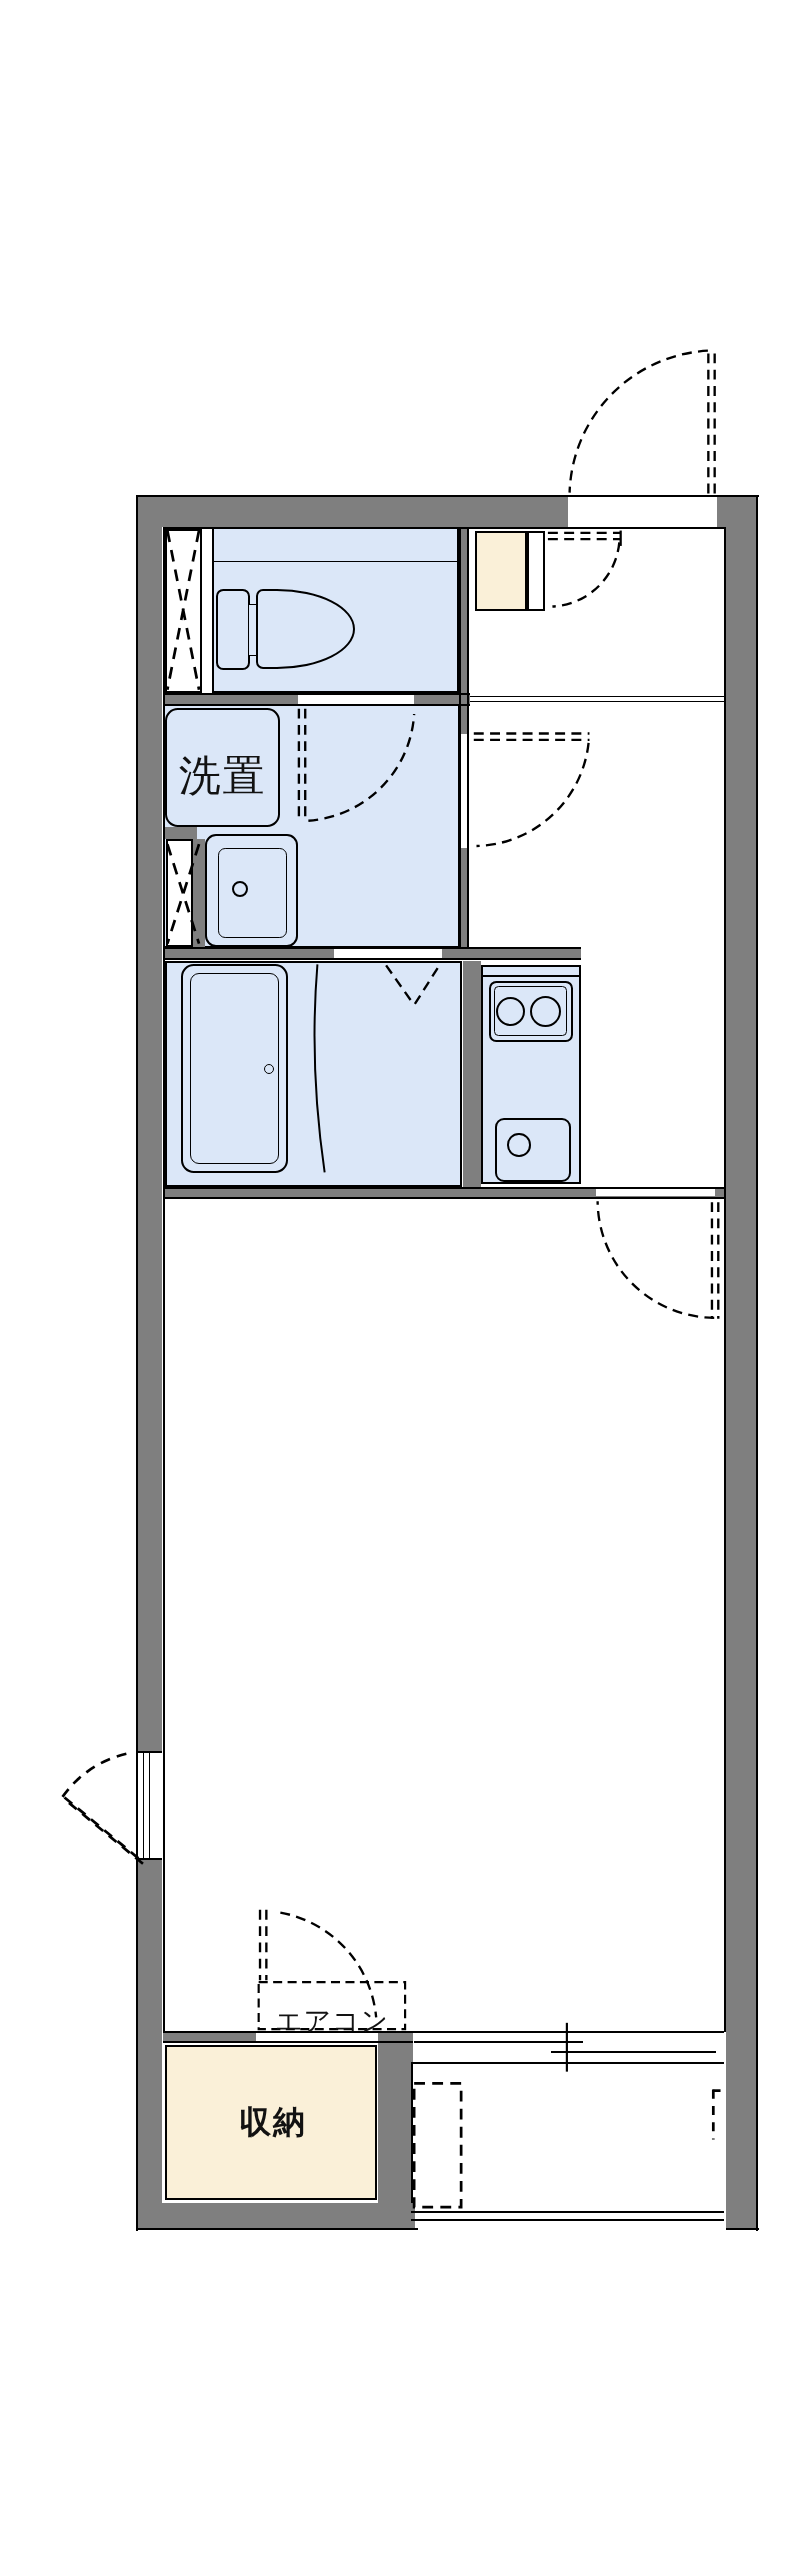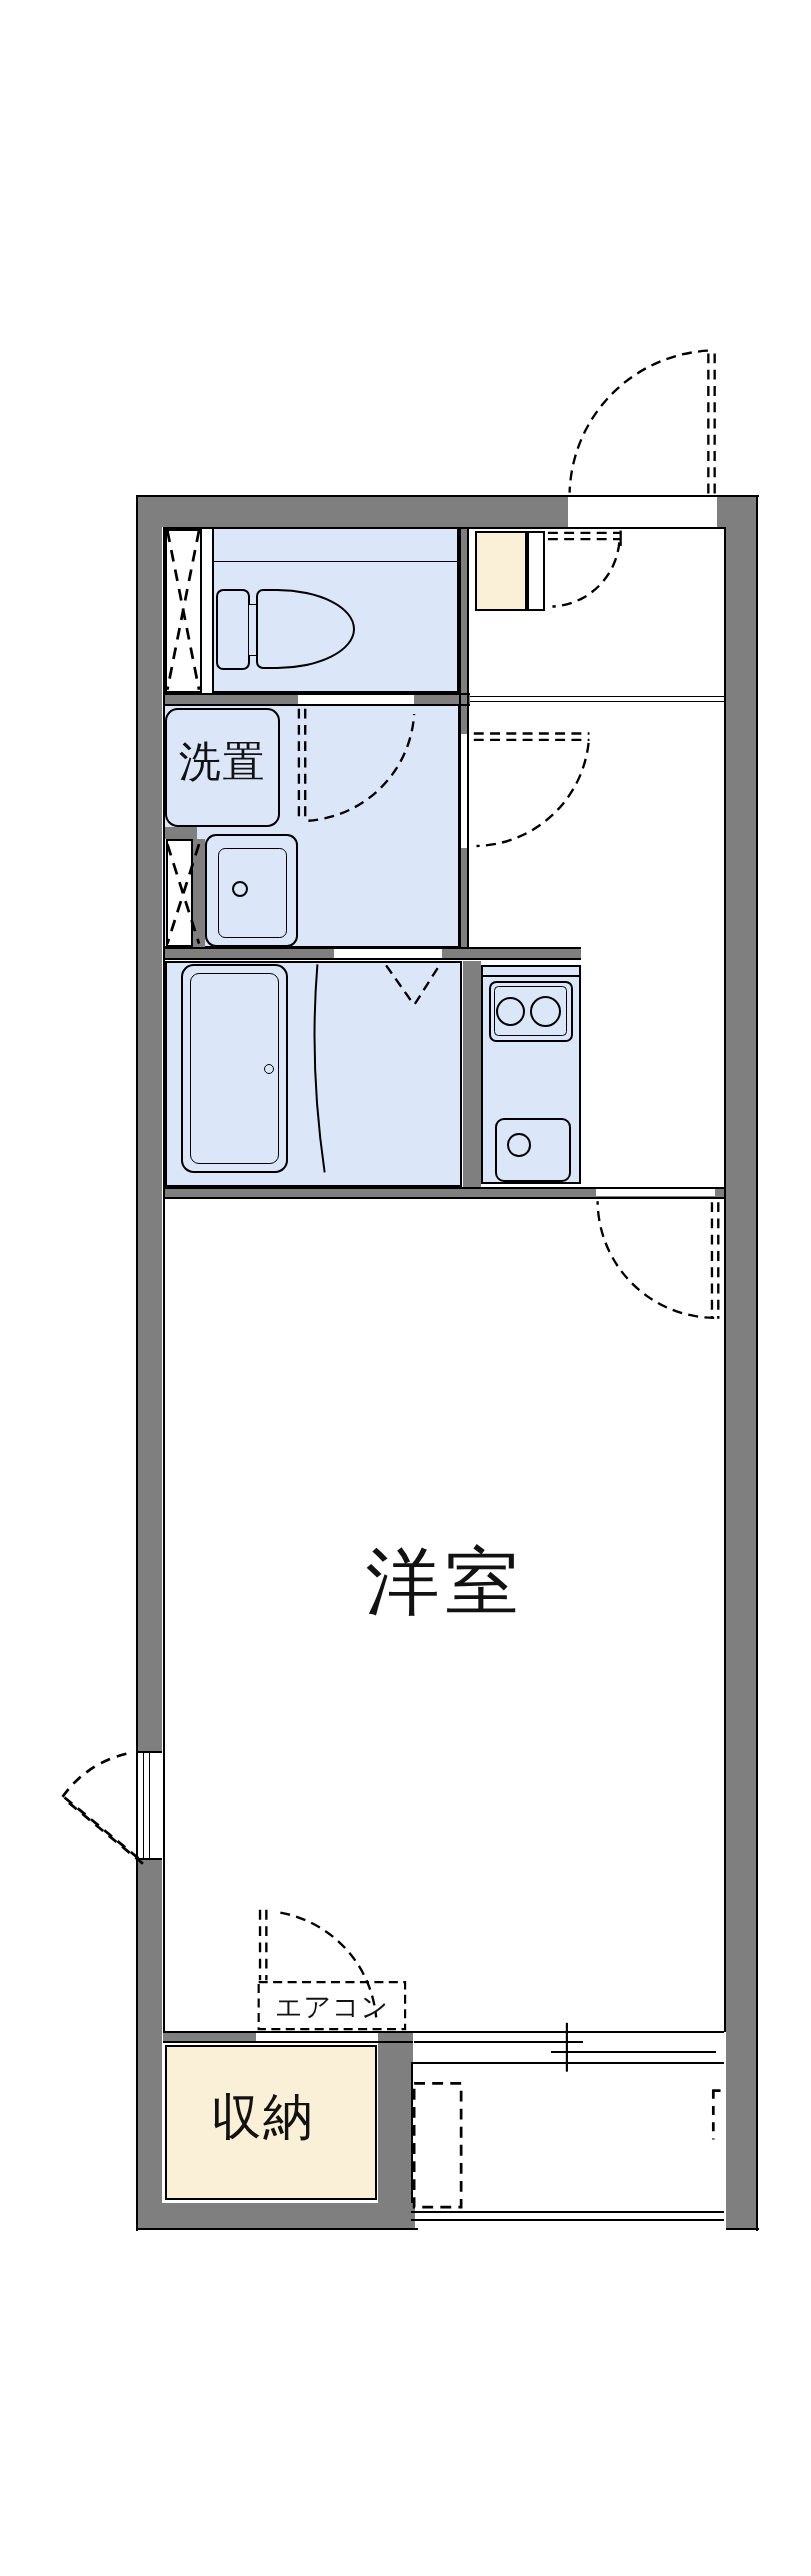--- a/index.html
+++ b/index.html
@@ -12,21 +12,21 @@
   }
   .a{position:absolute;box-sizing:border-box;}
   .wall{background:var(--wall);}
   .wet{background:var(--wet);border:2.3px solid var(--ink);}
   .cream{background:var(--cream);border:2.3px solid var(--ink);}
   .white{background:#fff;}
   .line{background:var(--ink);}
   .fx{border:2.3px solid var(--ink);background:var(--wet);}
   .fxthin{border:1.4px solid var(--ink);background:transparent;}
   .round{border-radius:50%;}
-  .lbl{color:#121212;text-align:center;line-height:1;white-space:nowrap;}
+  .lbl{color:#121212;text-align:center;line-height:1;white-space:nowrap;margin-top:14px;}
   svg{position:absolute;left:0;top:0;pointer-events:none;}
   svg path, svg line{fill:none;stroke:var(--ink);}
 </style>
 </head>
 <body>
 
 <div id="canvas">
 
   <div class="a wet" style="left:212px;top:527px;width:247px;height:166px;"></div>
   <div class="a wet" style="left:163px;top:705px;width:296px;height:242px;border-width:1.8px;"></div>
@@ -144,18 +144,17 @@
     </g>
     <g stroke-width="2.2">
       <path d="M351,1067C345,1140 347,1215 359,1297"></path>
       <path stroke-width="2.5" d="M686.5,587V604"></path>
       <path stroke-width="2.4" d="M627,2238V2292"></path>
       <path stroke-width="3" d="M788,2313h9"></path>
     </g>
   </svg>
 
   <div class="a lbl" style="left:165px;top:741px;width:115px;font-size:42px;letter-spacing:1.8px;">洗置</div>
-  <div class="a lbl" style="left:264px;top:1544px;width:362px;font-size:74px;letter-spacing:5.4px;">洋室</div>
   <div class="a lbl" style="left:259px;top:1993px;width:146px;font-size:27px;letter-spacing:0.9px;">エアコン</div>
-  <div class="a lbl" style="left:171px;top:2092px;width:184px;font-size:50px;letter-spacing:1.8px;">収納</div>
+  <div class="a lbl" style="left:181px;top:2092px;width:184px;font-size:32px;letter-spacing:1.8px;font-weight:bold;">収納</div>
 
 </div>
 
 
 </body></html>

